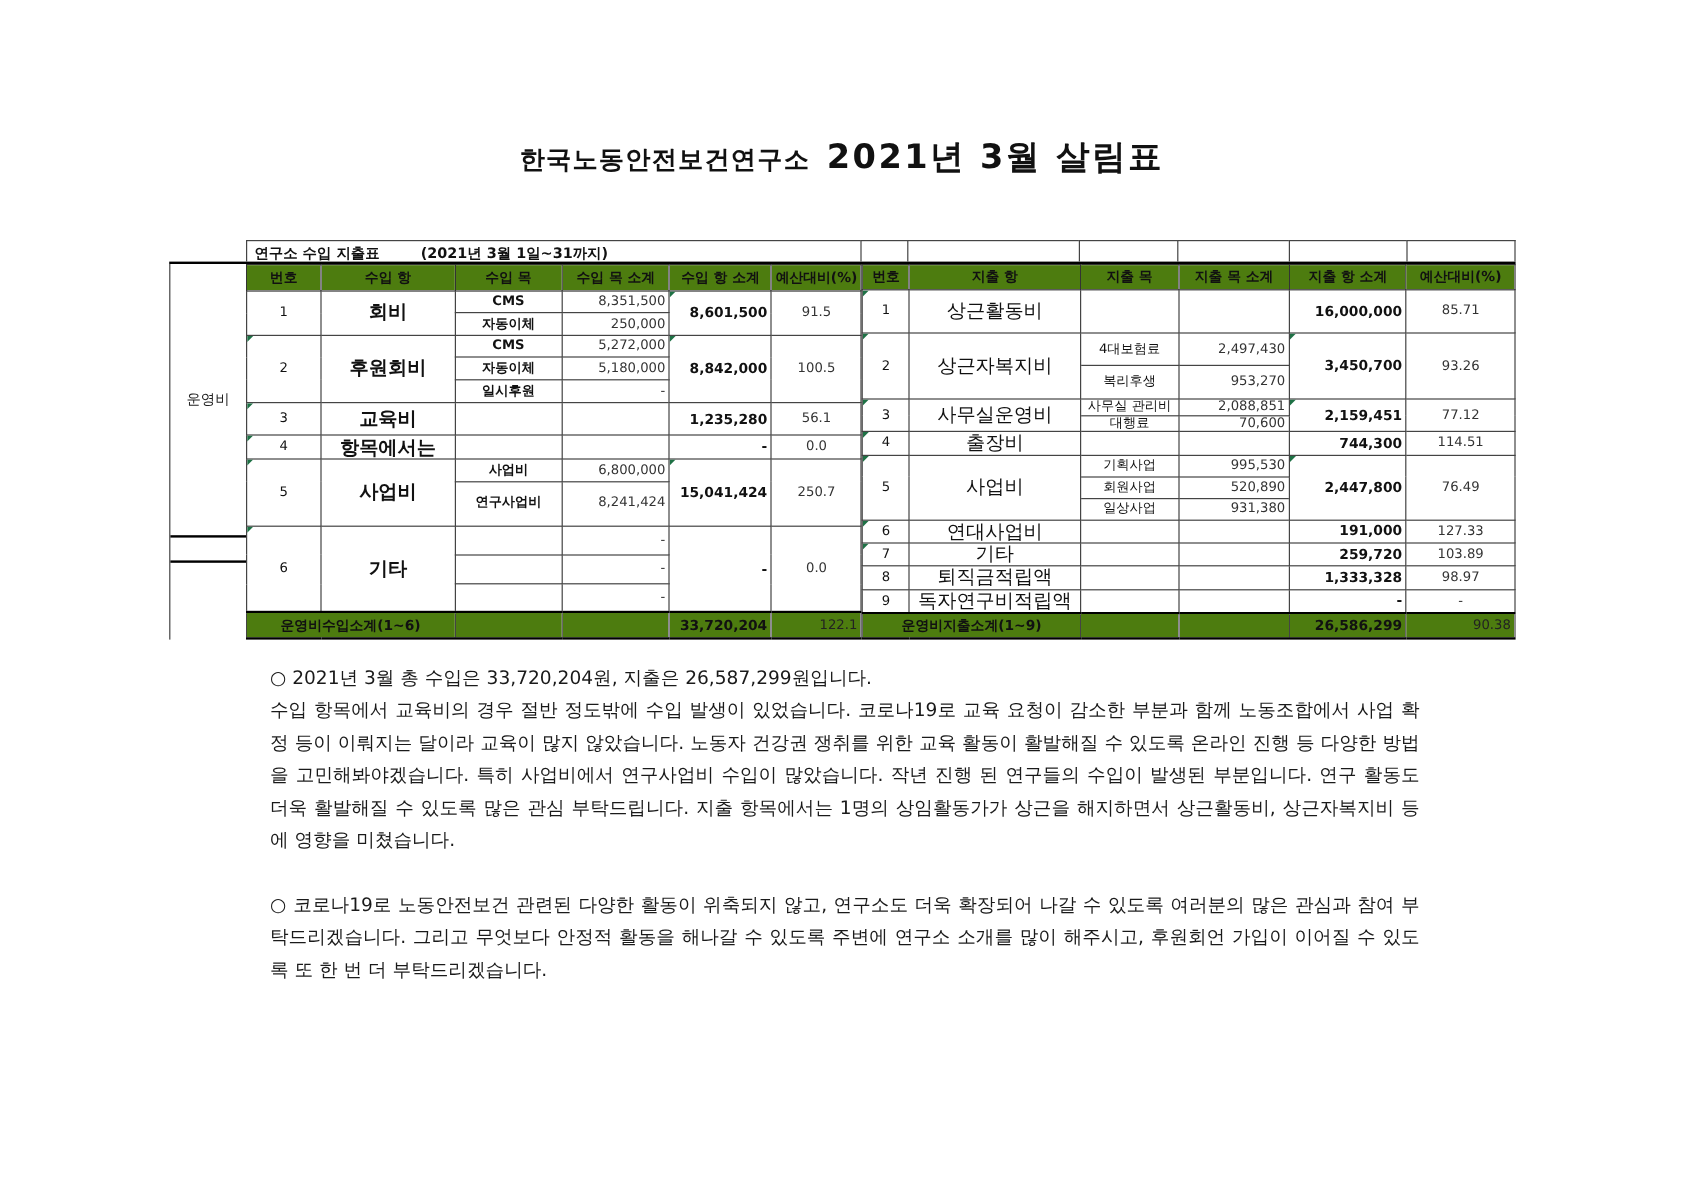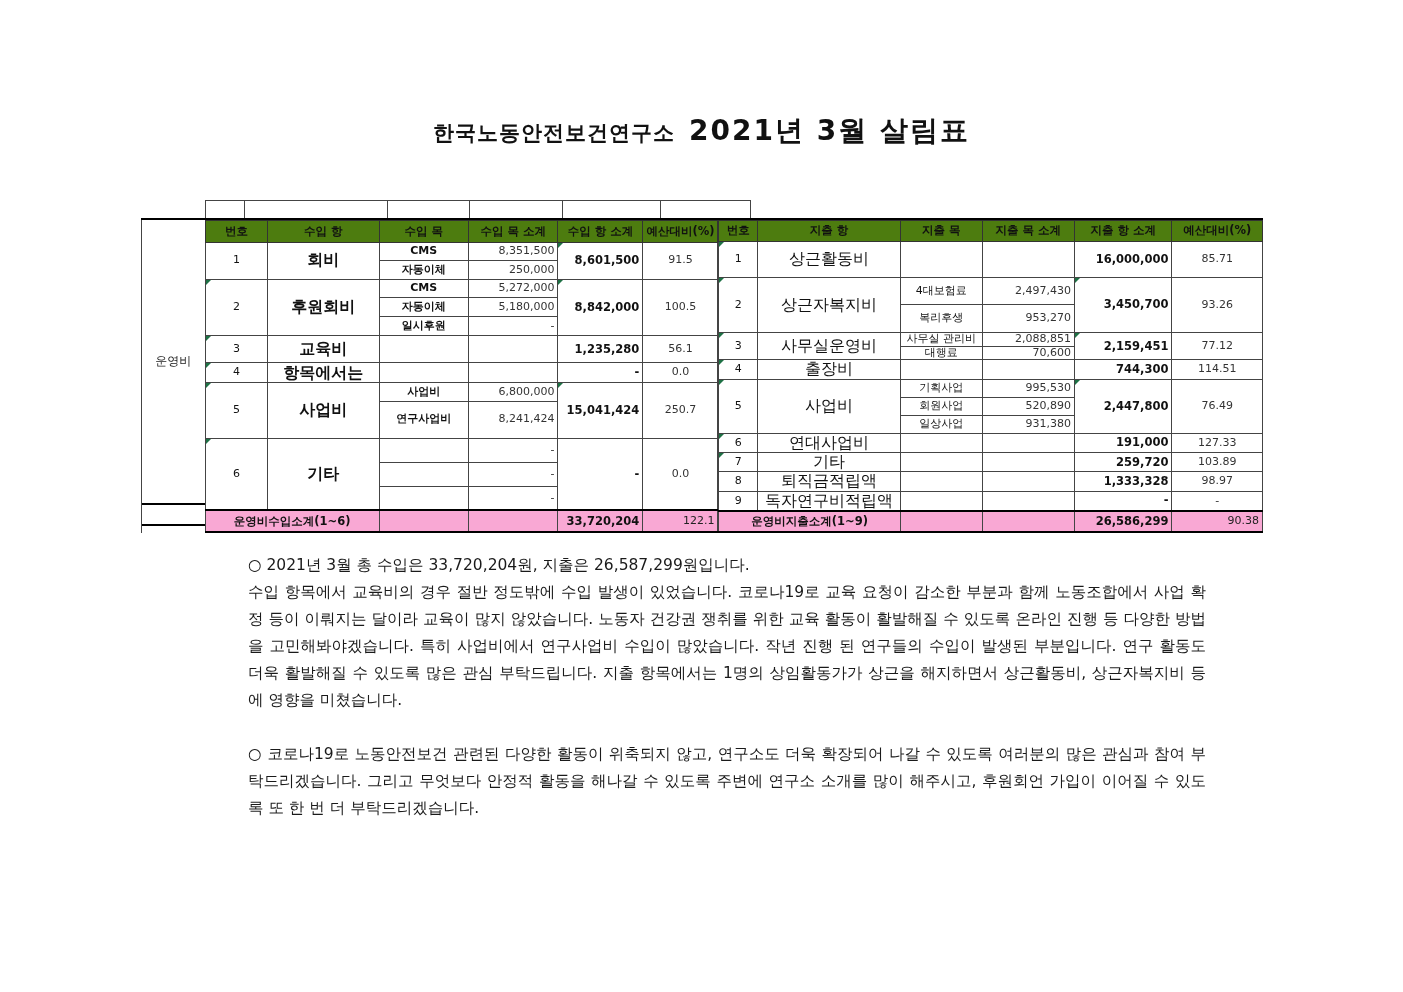--- a/index.html
+++ b/index.html
@@ -15,66 +15,70 @@
   .cap-row{display:flex;height:20px;border-bottom:2px solid #000;box-sizing:border-box;}
   .cap-row .c0{width:64px;}
   .cap-row .cap-main{width:512px;box-sizing:border-box;border-top:1px solid #444;border-left:1px solid #444;
       font-size:12px;font-weight:bold;padding:2px 0 0 6px;white-space:nowrap;}
   .cap-row .cap-main .cap-period{margin-left:30px;}
   .cap-row .cap-cell{box-sizing:border-box;border-top:1px solid #444;border-left:1px solid #444;}
   .cap-row .cap-cell:last-child{border-right:1px solid #444;}
 
   .body-row{display:flex;}
   .side-col{width:64px;box-sizing:border-box;border-left:1px solid #444;display:flex;flex-direction:column;}
-  .side-main{height:285px;box-sizing:border-box;border-bottom:2px solid #000;display:flex;align-items:center;justify-content:center;
+  .side-main{height:228px;box-sizing:border-box;border-bottom:2px solid #000;display:flex;align-items:center;justify-content:center;
       font-size:12px;color:#222;}
   .side-foot{height:21px;box-sizing:border-box;border-bottom:2px solid #000;}
 
   table.t{border-collapse:collapse;table-layout:fixed;font-size:11px;}
   table.t td{border:1px solid #444;padding:0 3px;vertical-align:middle;line-height:1.15;position:relative;
       overflow:hidden;white-space:nowrap;}
   table.t tr.hd td{background:#4d7c0f;font-weight:bold;text-align:center;font-size:11.5px;border-color:#333;}
   table.t td.no{text-align:center;}
   table.t td.item{text-align:center;font-size:16px;}
   table.t td.sub{text-align:center;}
   table.t td.amt{text-align:right;color:#333;}
   table.t td.tot{text-align:right;font-weight:bold;font-size:11.5px;}
   table.t td.pct{text-align:center;color:#333;}
   table.t .b{font-weight:bold;}
-  table.t tr.ft td{background:#f9a8d4;border-top:2px solid #000;border-bottom:2px solid #000;}
+  table.t tr.ft td{background:#4d7c0f;border-top:2px solid #000;border-bottom:2px solid #000;}
   table.t tr.ft td.ftl{font-weight:bold;text-align:center;font-size:11.5px;}
   table.t tr.ft td.tot{font-weight:bold;}
   table.t tr.ft td.pctr{text-align:right;color:#222;}
 
   
   td.fl::after{content:"";position:absolute;left:0;top:0;width:0;height:0;
       border-top:5px solid #1e7145;border-right:5px solid transparent;}
 
   
   tr.r13{height:13px;} tr.r17{height:17px;} tr.r18{height:18px;} tr.r19{height:19px;}
   tr.r21{height:21px;} tr.r23{height:23px;} tr.r24{height:24px;} tr.r26{height:26px;}
   tr.r27{height:27px;} tr.r28{height:28px;} tr.r36{height:36px;}
 
   
-  .notes{position:absolute;left:225px;top:552px;width:958px;font-size:15.5px;line-height:27px;color:#1a1a1a;margin-left:23px;}
+  .notes{position:absolute;left:225px;top:552px;width:958px;font-size:15.5px;line-height:27px;color:#1a1a1a;}
   .notes p{margin:0;text-align:justify;word-break:break-all;}
   .notes p.intro{text-align:left;}
   .notes .gap{height:27px;}
 </style>
 </head>
 <body>
 
 <div class="doc-title">
   <span class="org">한국노동안전보건연구소</span><span class="rest">2021년 3월 살림표</span>
 </div>
 
 <div class="sheet">
 
   <div class="cap-row">
     <div class="c0"></div>
+    <div class="cap-main">
+      <span>연구소 수입 지출표</span>
+      <span class="cap-period">(2021년 3월 1일~31까지)</span>
+    </div>
     <div class="cap-cell" style="width:39px"></div>
     <div class="cap-cell" style="width:143px"></div>
     <div class="cap-cell" style="width:82px"></div>
     <div class="cap-cell" style="width:93px"></div>
     <div class="cap-cell" style="width:98px"></div>
     <div class="cap-cell" style="width:91px"></div>
   </div>
 
   <div class="body-row">
 

